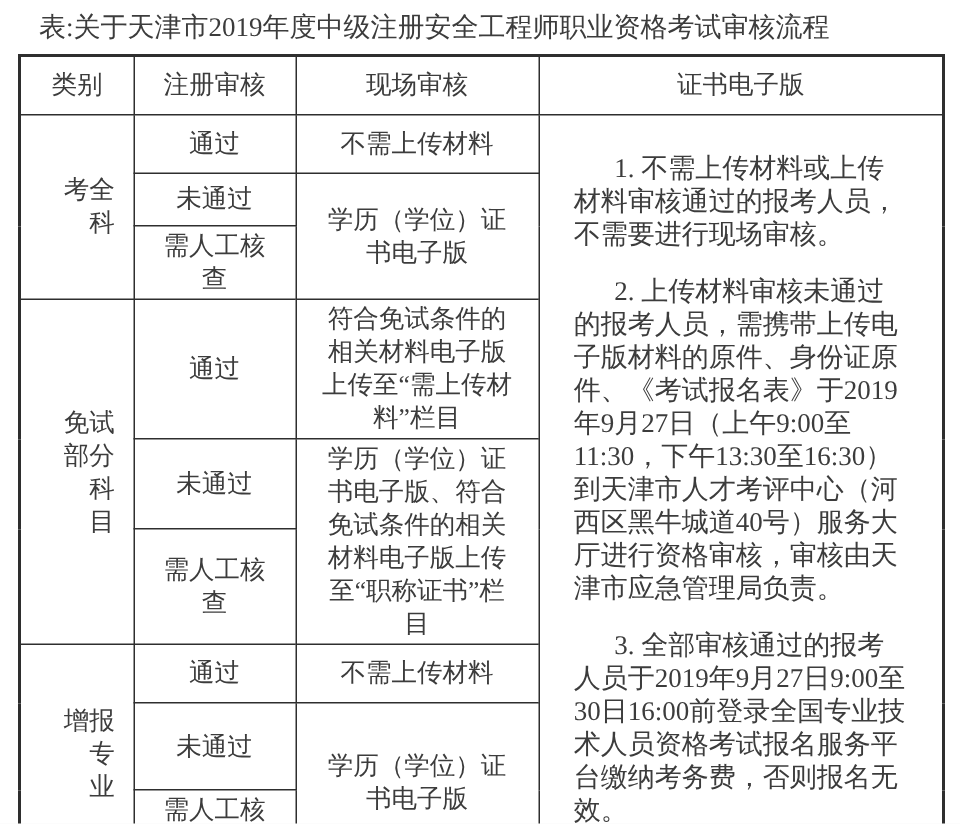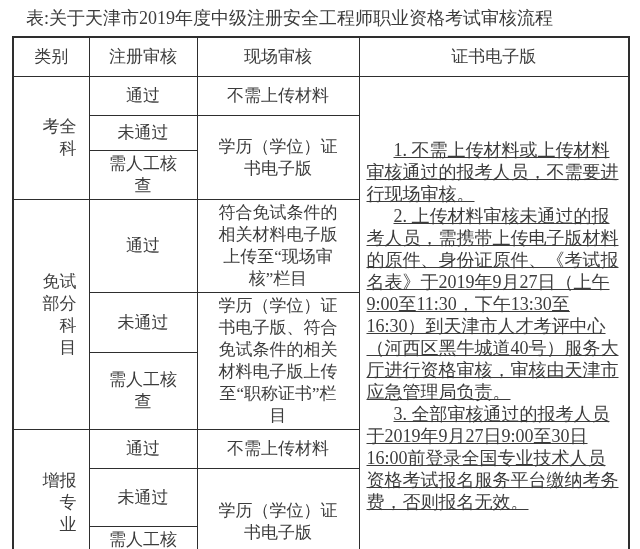--- a/index.html
+++ b/index.html
@@ -54,21 +54,21 @@
   td.cat { white-space: pre-line; padding: 2px 12px; text-align: right; }
   td.review { padding: 2px 16px; }
   td.mat { padding: 2px 16px; }
   td.onsite {
     text-align: left;
     vertical-align: middle;
     font-size: 18px;
     line-height: 22px;
     padding: 4px 7px;
   }
-  td.onsite p { margin: 0; text-indent: 1.5em; text-decoration: underline; }
+  td.onsite p { margin: 16px; text-indent: 1.5em; }
   tr.r0 { height: 39px; }
   tr.r1 { height: 28px; }
   tr.r2 { height: 35px; }
   tr.r3 { height: 43px; }
   tr.r4 { height: 84px; }
   tr.r5 { height: 60px; }
   tr.r6 { height: 76px; }
   tr.r7 { height: 34px; }
   tr.r8 { height: 58px; }
   tr.r9 { height: 49px; }
@@ -112,21 +112,21 @@
     </tr>
     <tr class="r3">
       <td class="review">需人工核查</td>
     </tr>
 
     <tr class="r4">
       <td class="cat" rowspan="3">免试
 部分科
 目</td>
       <td class="review">通过</td>
-      <td class="mat">符合免试条件的相关材料电子版上传至“现场审核”栏目</td>
+      <td class="mat">符合免试条件的相关材料电子版上传至“需上传材料”栏目</td>
     </tr>
     <tr class="r5">
       <td class="review">未通过</td>
       <td class="mat" rowspan="2">学历（学位）证书电子版、符合免试条件的相关材料电子版上传至“职称证书”栏目</td>
     </tr>
     <tr class="r6">
       <td class="review">需人工核查</td>
     </tr>
 
     <tr class="r7">

